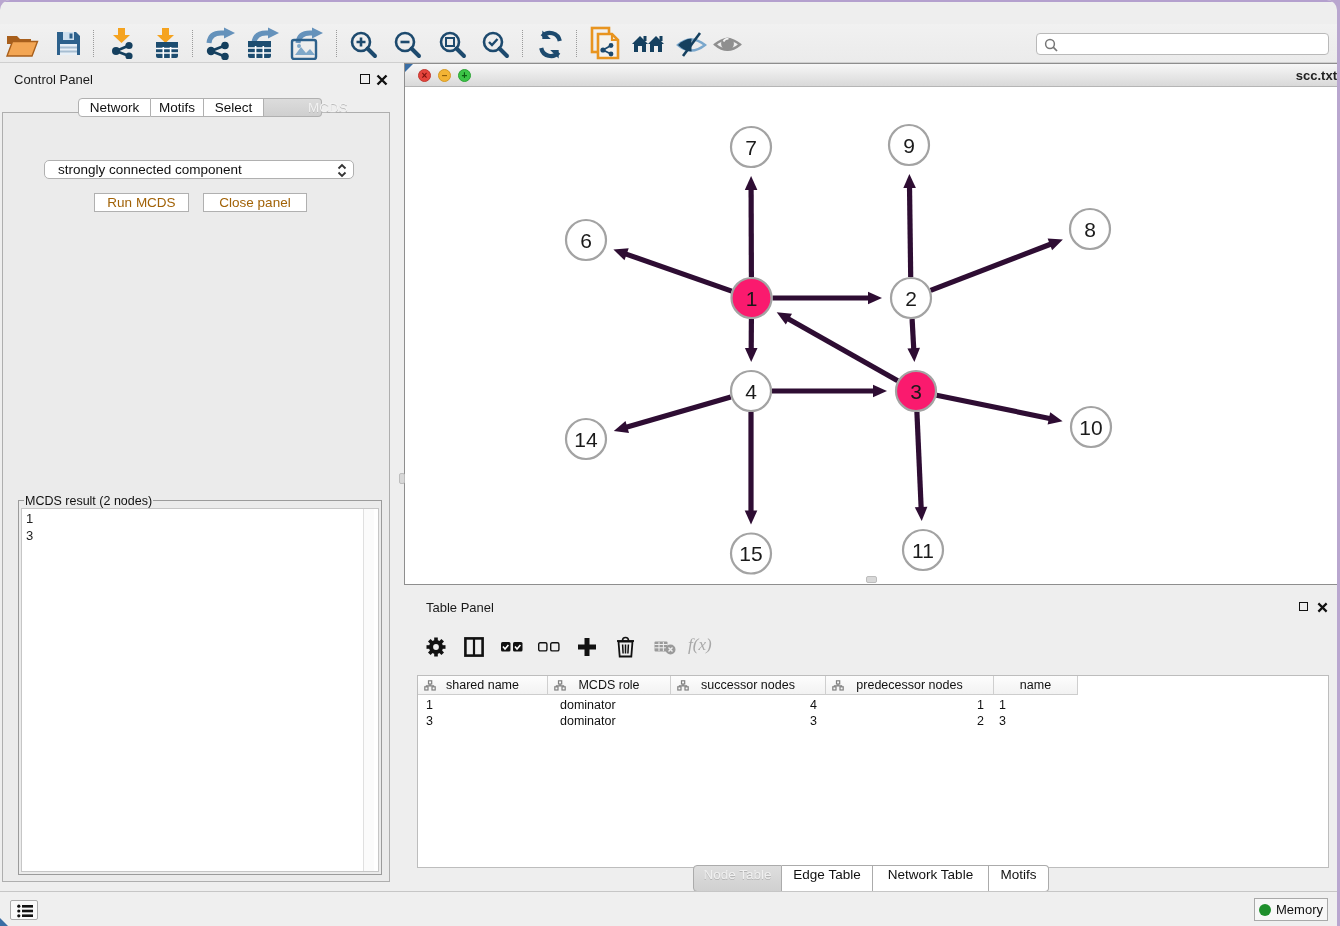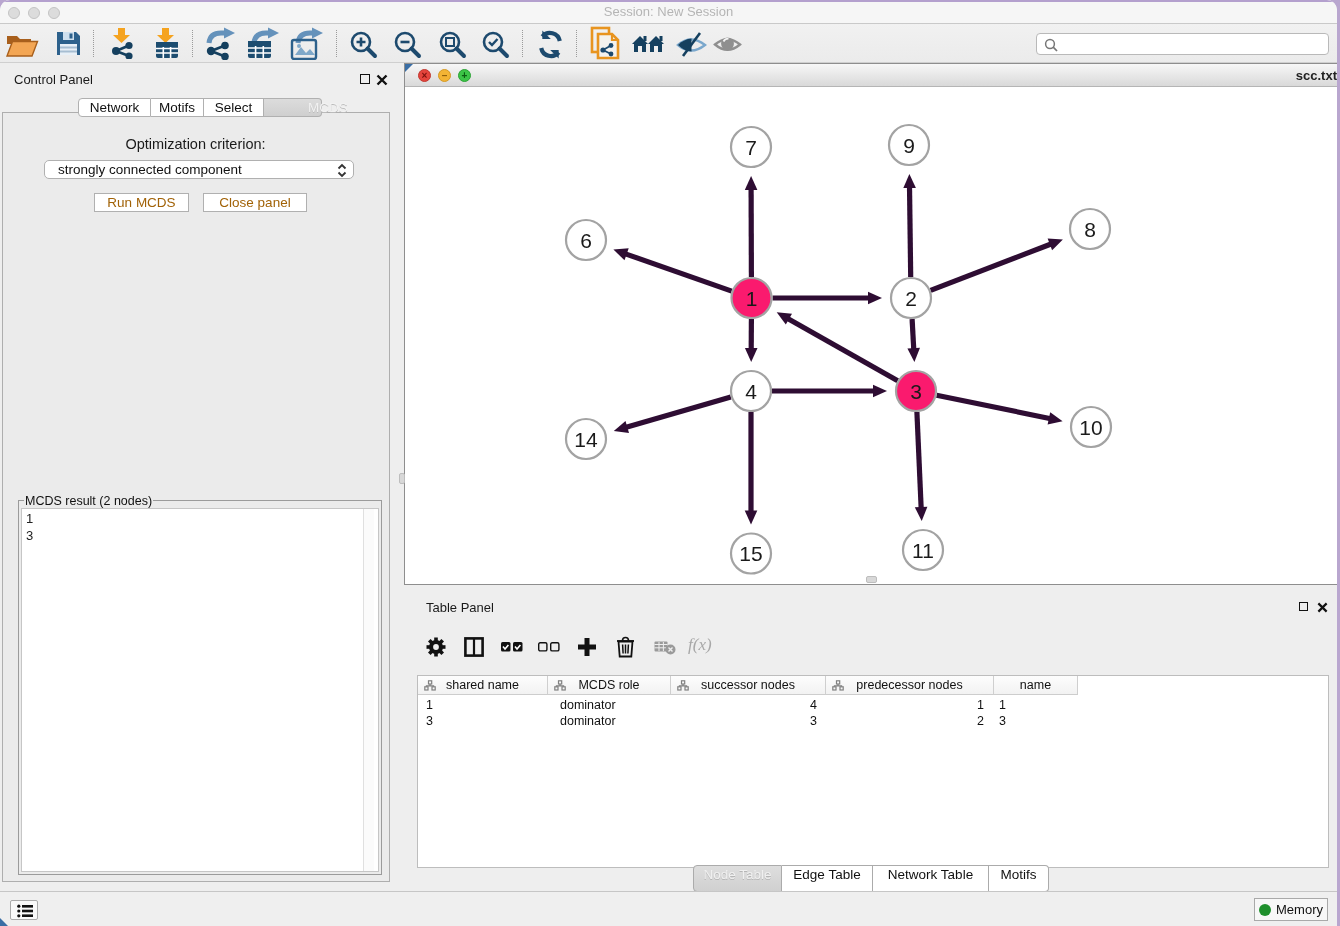--- a/index.html
+++ b/index.html
@@ -79,26 +79,20 @@
   border:1px solid #ababab; border-radius:2px; }
 #membtn { position:absolute; left:1254px; top:6px; width:74px; height:23px; background:#f7f7f7;
   border:1px solid #a9a9a9; font-size:13px; color:#111; line-height:21px; text-align:center; }
 svg.abs { display:block; }
 .th svg { display:inline-block; }
 .btab { text-align:center; }
 </style></head>
 <body>
 <div id="win">
   <div id="topstrip" style="position:absolute;left:0;top:0;width:1337px;height:2px;background:#b4a0ce;z-index:60"></div>
-  <div id="titlebar">
-    <div class="tl" style="left:8px"></div>
-    <div class="tl" style="left:28px"></div>
-    <div class="tl" style="left:48px"></div>
-    <div id="wtitle">Session: New Session</div>
-  </div>
   <div id="toolbar">
     <div class="tsep" style="left:93px"></div>
     <div class="tsep" style="left:192px"></div>
     <div class="tsep" style="left:336px"></div>
     <div class="tsep" style="left:522px"></div>
     <div class="tsep" style="left:576px"></div>
 
     <svg class="abs" style="left:6px;top:7px" width="33" height="27" viewBox="0 0 33 27">
       <path d="M1 5 h10 l3 3 h11 v5 H1 z" fill="#a85f1c"></path>
       <path d="M1 25 L6.5 10.5 H31.5 L26 25 Z" fill="#f3a654" stroke="#a85f1c" stroke-width="1.4"></path>
@@ -239,21 +233,20 @@
     <svg class="abs" style="left:376px;top:11px" width="12" height="12" viewBox="0 0 12 12">
         <path d="M1.5 1.5L10.5 10.5M10.5 1.5L1.5 10.5" stroke="#111" stroke-width="2.4"></path>
       </svg>
     <div id="cpbox"></div>
     <div class="tabs" style="left:78px;top:35px">
       <div class="tab first" style="width:73px">Network</div>
       <div class="tab" style="width:53px">Motifs</div>
       <div class="tab" style="width:60px">Select</div>
       <div class="tab last gray" style="width:58px">MCDS</div>
     </div>
-    <div id="optlabel">Optimization criterion:</div>
     <div id="optsel">strongly connected component
       <svg class="abs" style="right:6px;top:2px" width="10" height="15" viewBox="0 0 10 15">
           <path d="M1.5 5.5L5 2L8.5 5.5M1.5 9.5L5 13L8.5 9.5" stroke="#333" stroke-width="1.8" fill="none"></path>
         </svg>
     </div>
     <div class="btn" style="left:94px;top:130px;width:95px">Run MCDS</div>
     <div class="btn" style="left:203px;top:130px;width:104px">Close panel</div>
     <div id="fieldset">
       <div id="fslegend">MCDS result (2 nodes)</div>
       <div id="fsinner">1<br>3<div id="fsscroll"></div></div>

